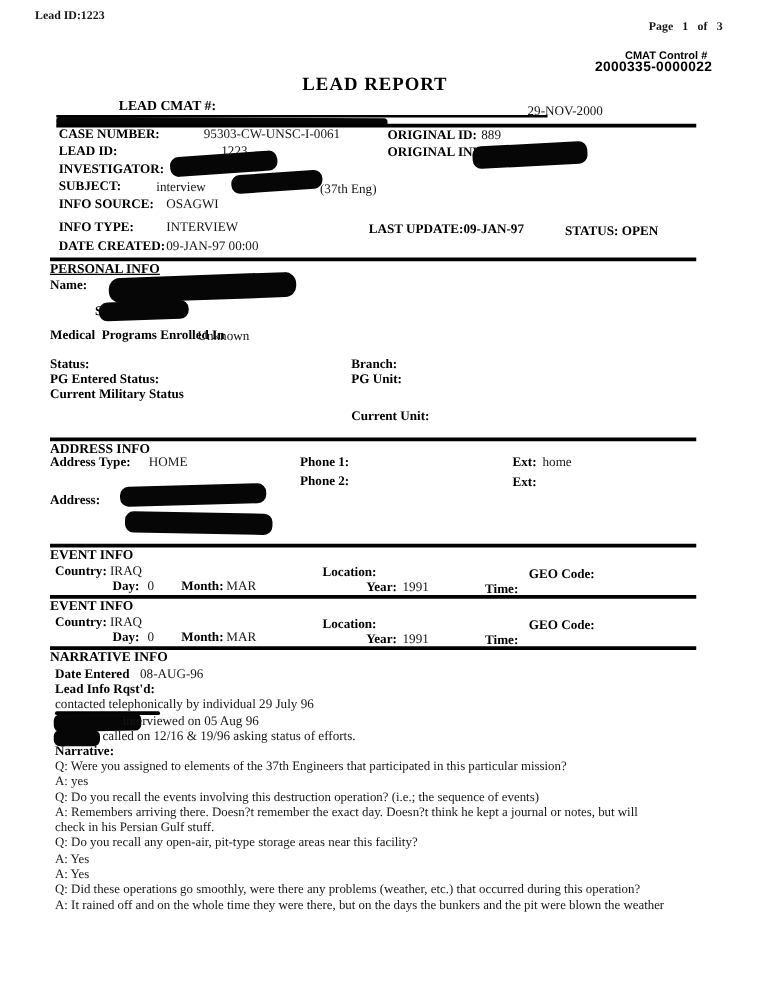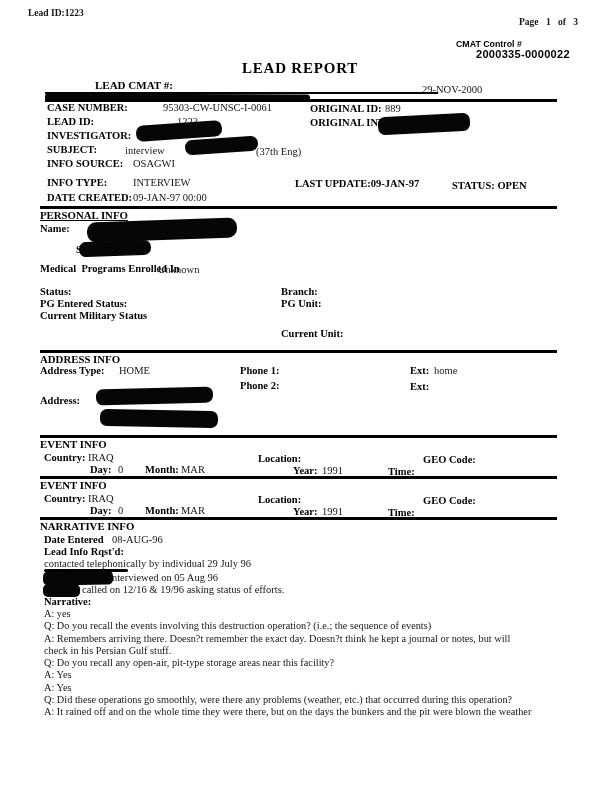--- a/index.html
+++ b/index.html
@@ -20,21 +20,21 @@
   .nar-line{height:12.3px;line-height:12.3px;font-size:10.3px;white-space:nowrap;}
   .narrative-block{position:absolute;left:44px;top:608px;width:560px;}
 </style>
 </head>
 <body>
 
 <div class="doc">
 
   <div class="t sm" style="left:28px;top:7px;">Lead ID:1223</div>
   <div class="t sm pagenum" style="left:519px;top:16px;">Page 1 of 3</div>
-  <div class="t sans b" style="left:456px;top:38px;font-size:8.8px;">CMAT Control #</div>
+  <div class="t sans b" style="left:500px;top:38px;font-size:8.8px;">CMAT Control #</div>
   <div class="t sans b" style="left:476px;top:48px;font-size:11px;letter-spacing:.3px;">2000335-0000022</div>
   <div class="title">LEAD REPORT</div>
   <div class="t b" style="left:95px;top:79px;font-size:11px;">LEAD CMAT #:</div>
   <div class="t" style="left:422px;top:84px;">29-NOV-2000</div>
 
   <div class="rule" style="left:45px;top:92px;width:393px;height:1.5px;"></div>
   <div class="bar" style="left:45px;top:94px;width:265px;height:7px;border-radius:3px;transform:rotate(.25deg);"></div>
   <div class="rule" style="left:45px;top:99px;width:512px;height:2.5px;"></div>
 
   <div class="t b" style="left:47px;top:102px;">CASE NUMBER:</div>
@@ -130,26 +130,27 @@
 
   <div class="rule" style="left:40px;top:517px;width:517px;height:3px;"></div>
 
   <div class="sec-h" style="left:40px;top:520px;">NARRATIVE INFO</div>
   <div class="t b" style="left:44px;top:534px;">Date Entered</div>
   <div class="t" style="left:112px;top:534px;">08-AUG-96</div>
   <div class="t b" style="left:44px;top:546px;">Lead Info Rqst'd:</div>
   <div class="t" style="left:44px;top:558px;">contacted telephonically by individual 29 July 96</div>
   <div class="rule" style="left:44px;top:569px;width:84px;height:2.5px;border-radius:2px;"></div>
   <div class="bar" style="left:43px;top:571px;width:70px;height:14px;border-radius:5px;transform:rotate(-1deg);"></div>
-  <div class="t" style="left:109px;top:572px;">interviewed on 05 Aug 96</div>
+  <div class="t" style="left:98px;top:572px;">interviewed on 05 Aug 96</div>
   <div class="bar" style="left:43px;top:584px;width:37px;height:13px;border-radius:5px;"></div>
   <div class="t" style="left:82px;top:584px;">called on 12/16 &amp; 19/96 asking status of efforts.</div>
   <div class="t b" style="left:44px;top:596px;">Narrative:</div>
 
   <div class="narrative-block">
+    <div class="nar-line">Q: Were you assigned to elements of the 37th Engineers that participated in this particular mission?</div>
     <div class="nar-line">A: yes</div>
     <div class="nar-line">Q: Do you recall the events involving this destruction operation?  (i.e.; the sequence of events)</div>
     <div class="nar-line">A: Remembers arriving there.  Doesn?t remember the exact day.  Doesn?t think he kept a journal or notes, but will</div>
     <div class="nar-line">check in his Persian Gulf stuff.</div>
     <div class="nar-line">Q: Do you recall any open-air, pit-type storage areas near this facility?</div>
     <div class="nar-line">A: Yes</div>
     <div class="nar-line">A: Yes</div>
     <div class="nar-line">Q: Did these operations go smoothly, were there any problems (weather, etc.) that occurred during this operation?</div>
     <div class="nar-line">A: It rained off and on the whole time they were there, but on the days the bunkers and the pit were blown the weather</div>
   </div>

